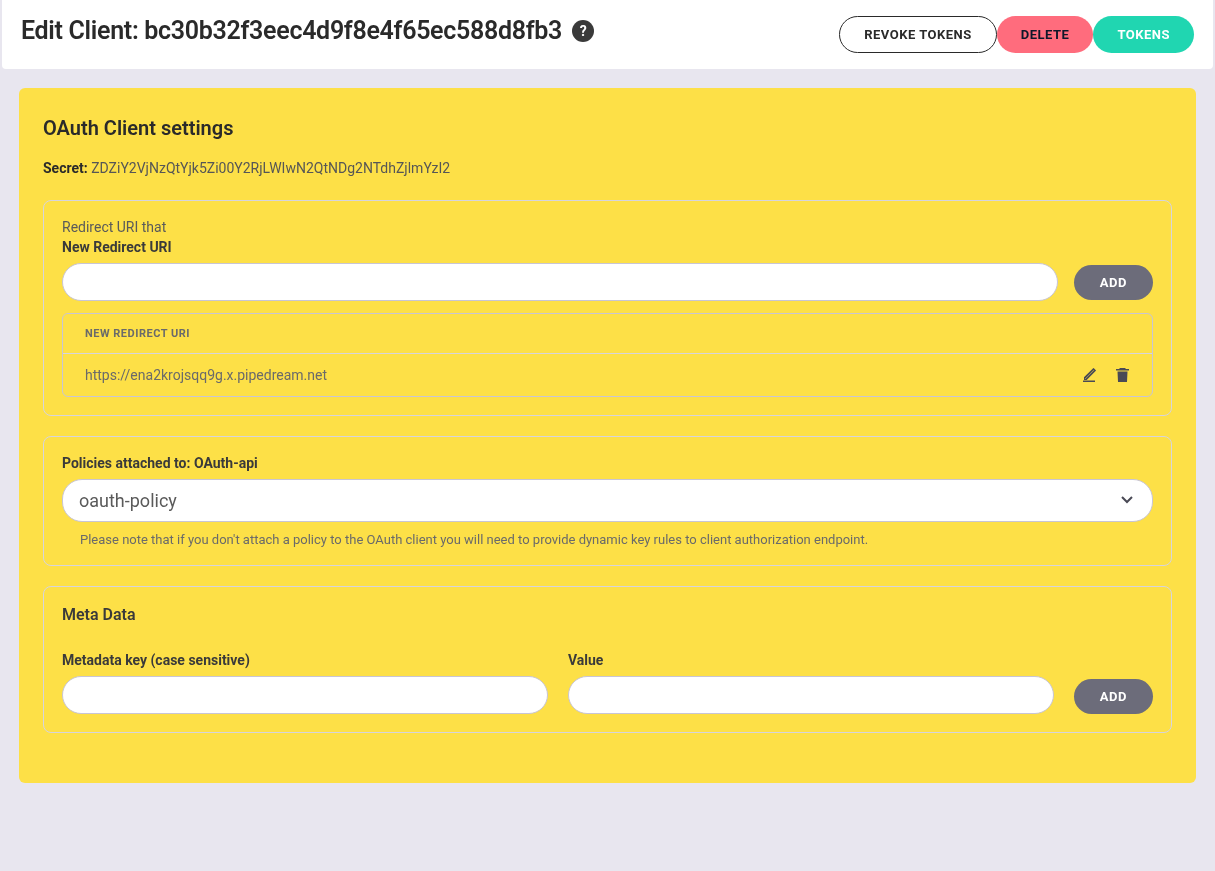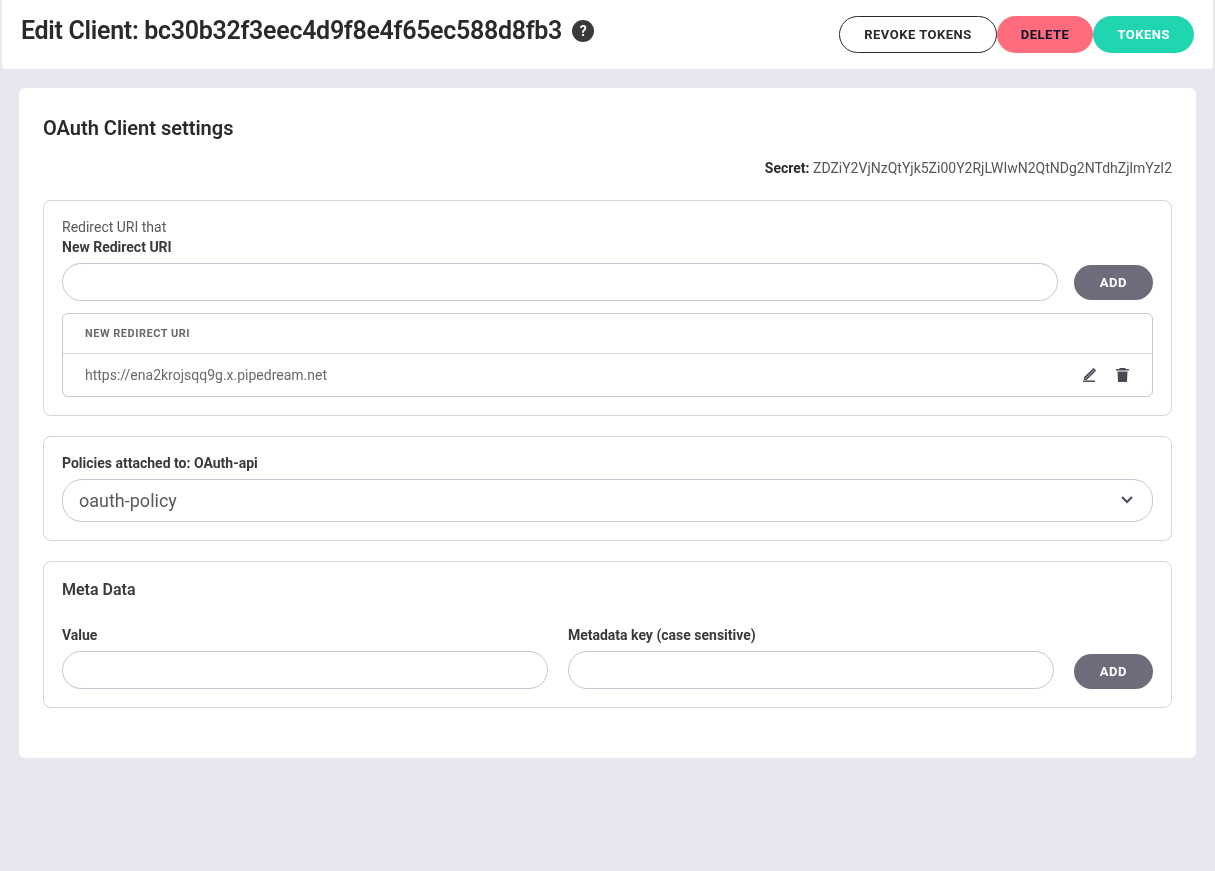--- a/index.html
+++ b/index.html
@@ -71,35 +71,34 @@
       background: #20d6b1;
       color: #fff;
     }
     .btn-gray {
       background: #6c6c7a;
       color: #fff;
       border-radius: 20px;
       padding: 10px 26px;
     }
     .main-panel {
-      background: #ffffff;
+      background: #fde047;
       margin: 19px;
       border-radius: 6px;
       padding: 28px 24px 30px 24px;
     }
     .section-title {
       font-size: 20px;
       font-weight: 600;
       color: #2a2a2a;
       margin-bottom: 20px;
     }
     .secret-line {
       font-size: 14px;
       margin-bottom: 24px;
-      text-align: right;
     }
     .secret-label {
       font-weight: 700;
       color: #2a2a2a;
     }
     .secret-value {
       color: #565656;
     }
     .card {
       border: 1px solid #d6d4de;
@@ -278,30 +277,31 @@
     <div class="select-wrap">
       <div class="select-box">
         <span>oauth-policy</span>
       </div>
       <span class="chevron">
         <svg width="16" height="16" viewBox="0 0 16 16" fill="none" stroke="#4a4a55" stroke-width="2">
             <path d="M3 6l5 5 5-5"></path>
           </svg>
       </span>
     </div>
+    <div class="help-text">Please note that if you don't attach a policy to the OAuth client you will need to provide dynamic key rules to client authorization endpoint.</div>
   </div>
 
   <div class="card">
     <div class="meta-title">Meta Data</div>
     <div class="meta-row">
       <div class="meta-col">
+        <div class="field-label-bold">Metadata key (case sensitive)</div>
+        <input type="text" class="text-input" style="">
+      </div>
+      <div class="meta-col">
         <div class="field-label-bold">Value</div>
         <input type="text" class="text-input" style="">
       </div>
-      <div class="meta-col">
-        <div class="field-label-bold">Metadata key (case sensitive)</div>
-        <input type="text" class="text-input" style="">
-      </div>
       <button class="btn btn-gray">ADD</button>
     </div>
   </div>
 
 </div>
 
 </body></html>

